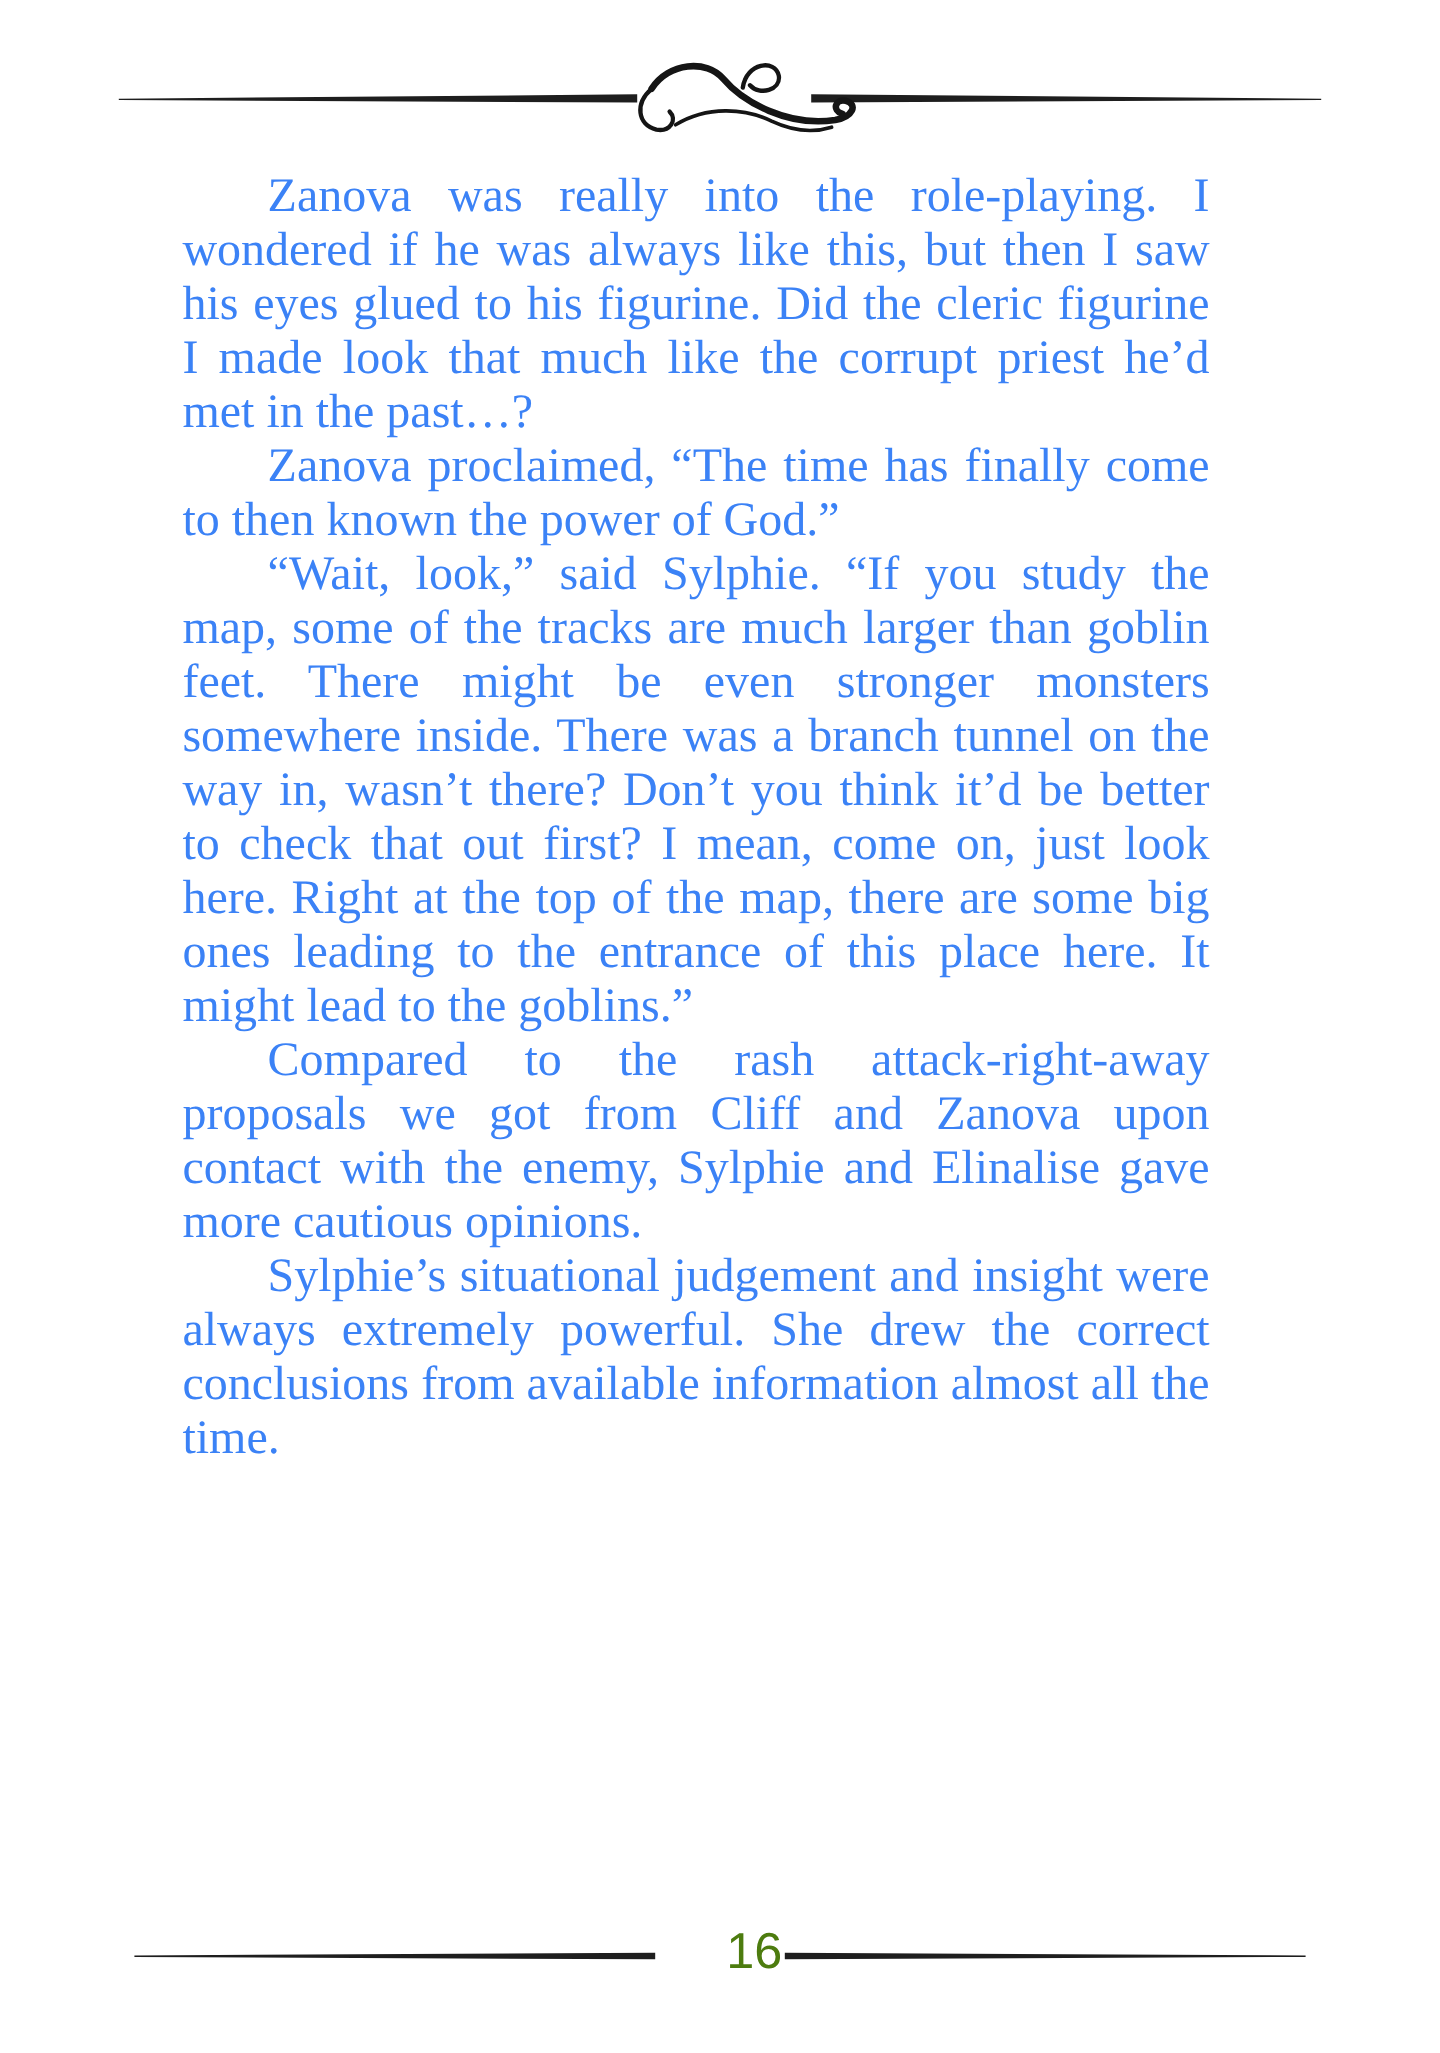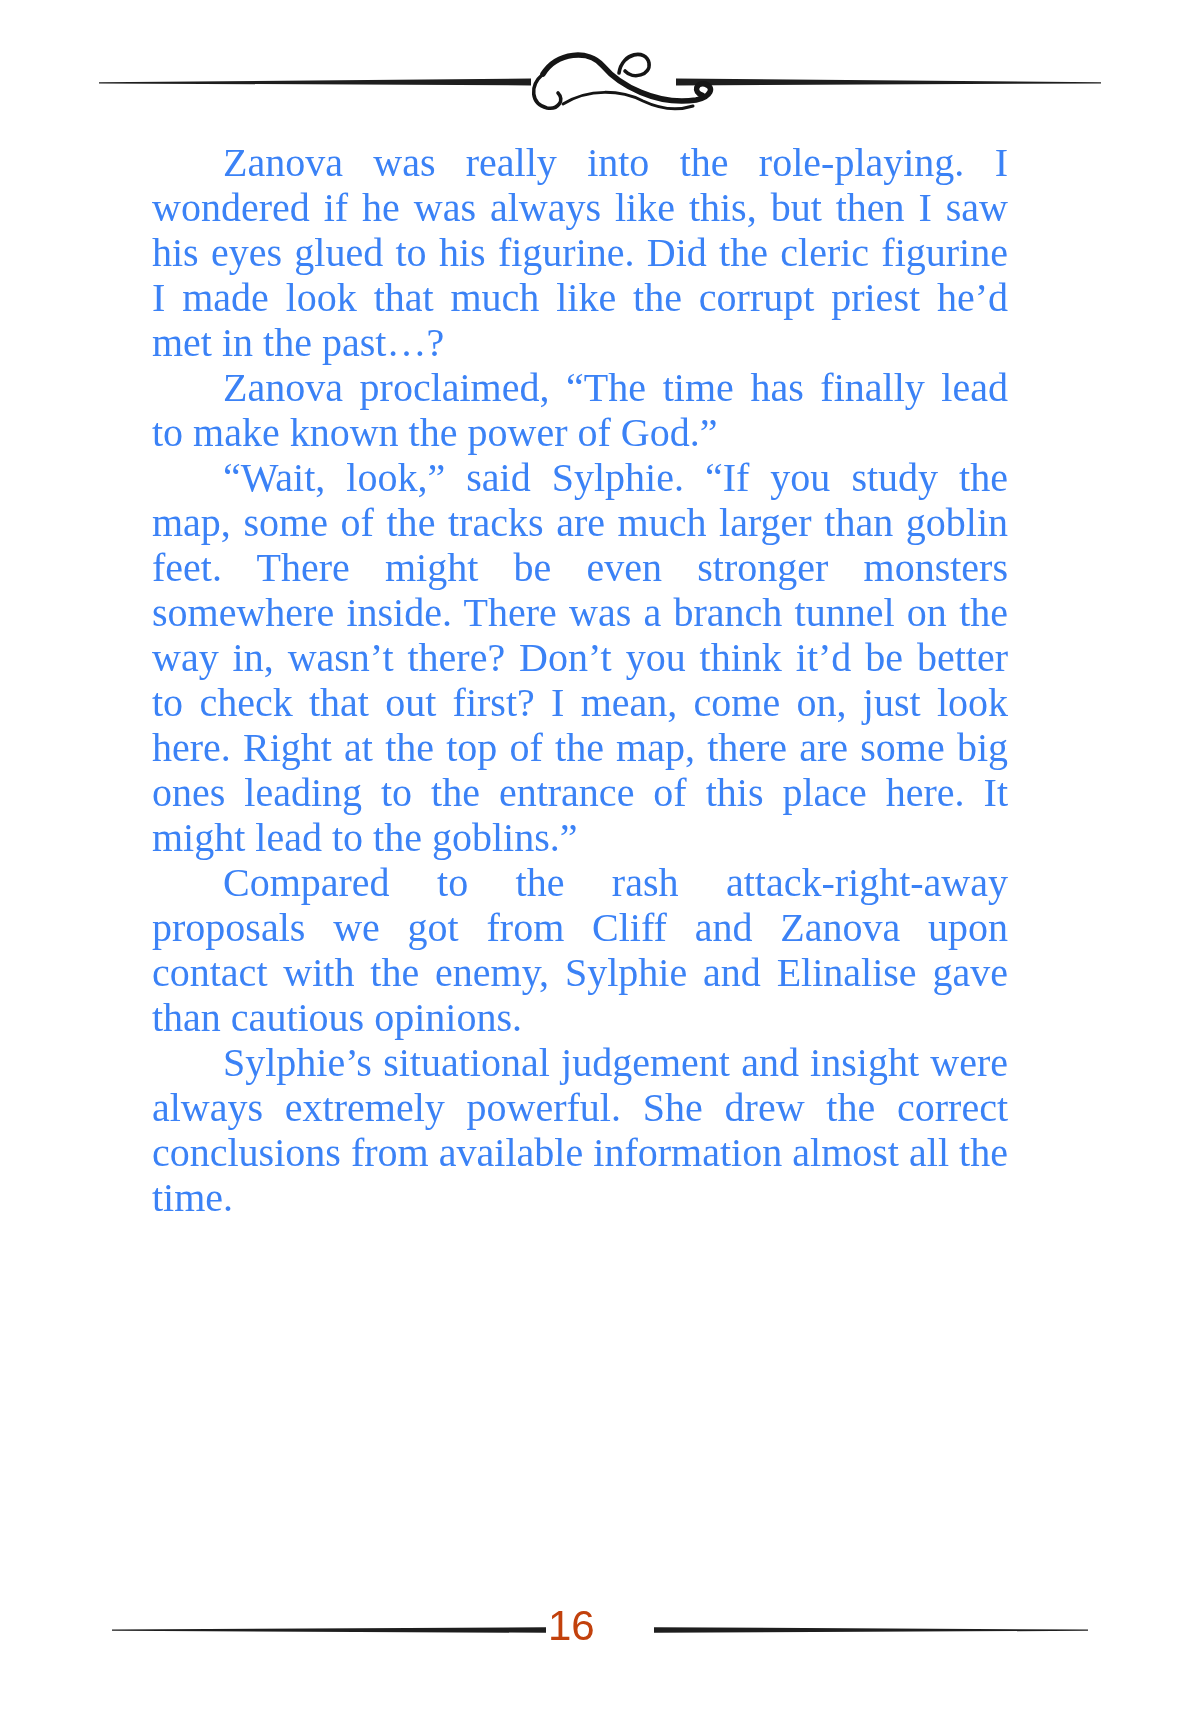--- a/index.html
+++ b/index.html
@@ -53,23 +53,23 @@
     justify-content: center;
   }
   .footer .rule {
     display: block;
     height: 10px;
   }
   .page-number {
     font-family: "Liberation Sans", sans-serif;
     font-size: 42px;
     line-height: 1;
-    color: #c2410c;
+    color: #4d7c0f;
     width: 104px;
-    text-align: left;
+    text-align: right;
     flex: 0 0 auto;
     transform: translateY(-4px);
   }
   svg { display: block; }
 </style>
 </head>
 <body>
 
 <div class="page">
 
@@ -88,23 +88,23 @@
 
         <path d="M 524 31 C 527 10, 551 7, 554 21 C 556 33, 538 38, 530 29" stroke-width="3.6"></path>
 
         <path d="M 468 62 C 494 46, 526 48, 548 59 C 565 67, 582 69, 598 64" stroke-width="3"></path>
       </g>
     </svg>
   </div>
 
   <div class="text-block">
     <p>Zanova was really into the role-playing. I wondered if he was always like this, but then I saw his eyes glued to his figurine. Did the cleric figurine I made look that much like the corrupt priest he’d met in the past…?</p>
-    <p>Zanova proclaimed, “The time has finally lead to make known the power of God.”</p>
+    <p>Zanova proclaimed, “The time has finally come to then known the power of God.”</p>
     <p>“Wait, look,” said Sylphie. “If you study the map, some of the tracks are much larger than goblin feet. There might be even stronger monsters somewhere inside. There was a branch tunnel on the way in, wasn’t there? Don’t you think it’d be better to check that out first? I mean, come on, just look here. Right at the top of the map, there are some big ones leading to the entrance of this place here. It might lead to the goblins.”</p>
-    <p>Compared to the rash attack-right-away proposals we got from Cliff and Zanova upon contact with the enemy, Sylphie and Elinalise gave than cautious opinions.</p>
+    <p>Compared to the rash attack-right-away proposals we got from Cliff and Zanova upon contact with the enemy, Sylphie and Elinalise gave more cautious opinions.</p>
     <p>Sylphie’s situational judgement and insight were always extremely powerful. She drew the correct conclusions from available information almost all the time.</p>
   </div>
 
   <div class="footer">
     <svg class="rule" width="438" height="10" viewBox="0 0 438 10" aria-hidden="true">
       <polygon points="2,4.6 436,2.2 436,7.8 2,5.8" fill="#1e1e1e"></polygon>
     </svg>
     <div class="page-number">16</div>
     <svg class="rule" width="438" height="10" viewBox="0 0 438 10" aria-hidden="true">
       <polygon points="2,2.2 436,4.6 436,5.8 2,7.8" fill="#1e1e1e"></polygon>

